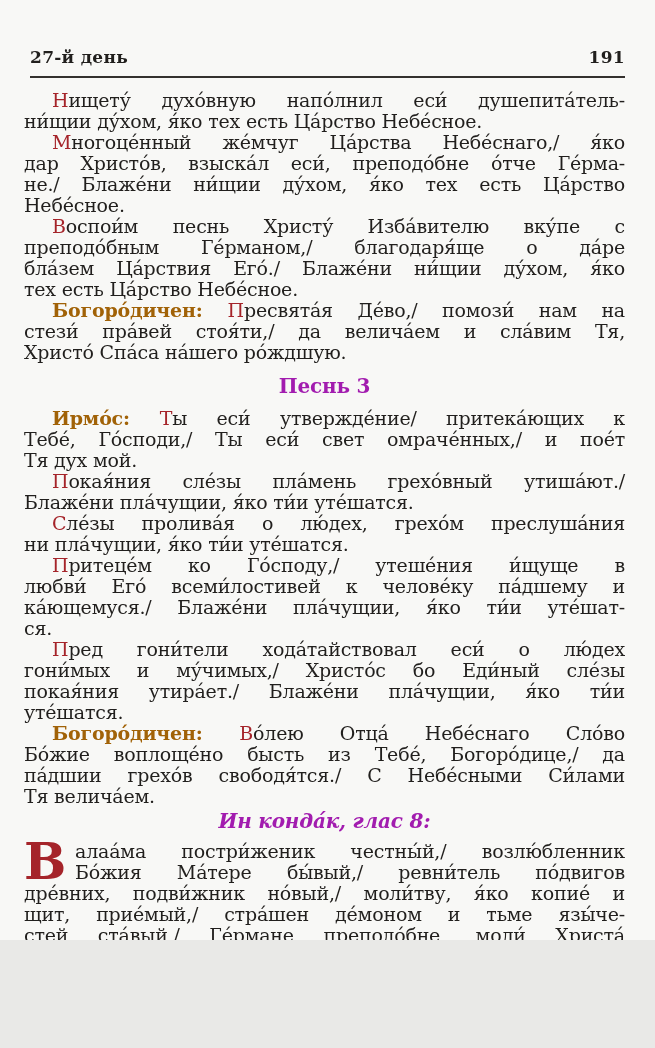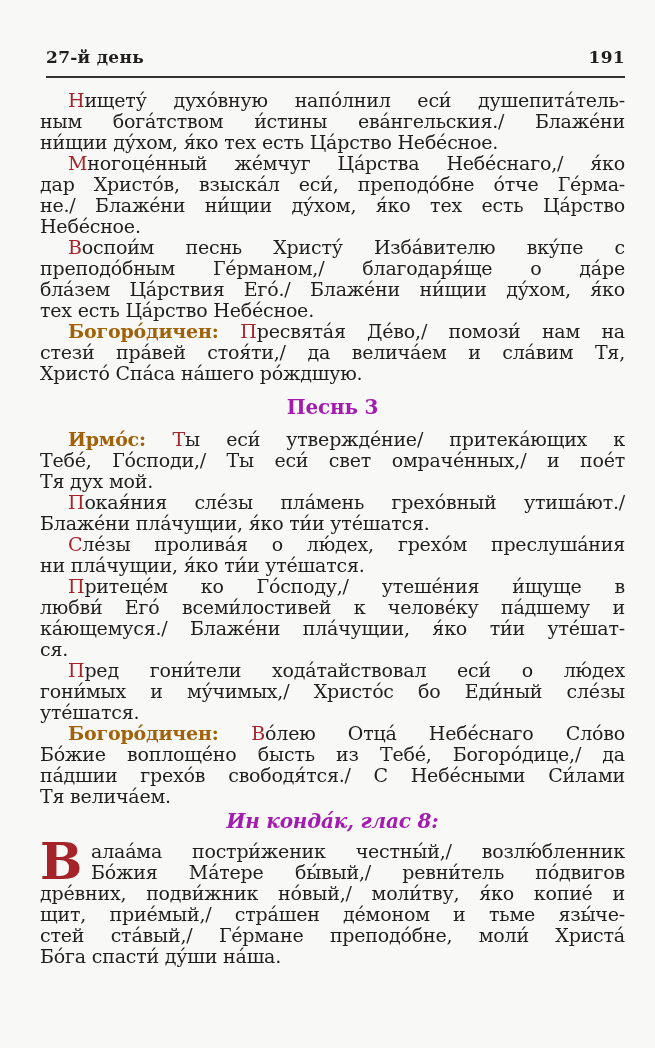--- a/index.html
+++ b/index.html
@@ -1,27 +1,26 @@
 <!DOCTYPE html>
 <html><head>
 <meta charset="utf-8">
 <style>
   html, body { margin: 0; padding: 0; }
   body { background: #e9e9e7; }
   .page {
     position: relative;
     width: 655px;
-    height: 1048px;
+    height: 940px;
     margin: 0 auto;
     background: #f8f8f6;
     box-sizing: border-box;
     font-family: "DejaVu Serif", "Liberation Serif", serif;
     color: #211f1d;
     overflow: hidden;
-    padding-left: 16px;
   }
   .header {
     display: flex;
     justify-content: space-between;
     align-items: baseline;
     margin: 0 30px;
     padding-top: 47px;
     font-size: 17px;
     font-weight: bold;
     letter-spacing: 0.3px;
@@ -66,21 +65,20 @@
 
 <div class="page">
   <div class="header">
     <span>27-й день</span>
     <span>191</span>
   </div>
   <div class="rule"></div>
   <div class="page-body">
       <div class="para">
         <div class="line jl first"><span class="ini">Н</span>ищету́ духо́вную напо́лнил еси́ душепита́тель-</div>
-        <div class="line jl">ным бога́тством и́стины ева́нгельския./ Блаже́ни</div>
         <div class="line">ни́щии ду́хом, я́ко тех есть Ца́рство Небе́сное.</div>
       </div>
       <div class="para">
         <div class="line jl first"><span class="ini">М</span>ногоце́нный же́мчуг Ца́рства Небе́снаго,/ я́ко</div>
         <div class="line jl">дар Христо́в, взыска́л еси́, преподо́бне о́тче Ге́рма-</div>
         <div class="line jl">не./ Блаже́ни ни́щии ду́хом, я́ко тех есть Ца́рство</div>
         <div class="line">Небе́сное.</div>
       </div>
       <div class="para">
         <div class="line jl first"><span class="ini">В</span>оспои́м песнь Христу́ Изба́вителю вку́пе с</div>
@@ -109,20 +107,21 @@
       </div>
       <div class="para">
         <div class="line jl first"><span class="ini">П</span>ритеце́м ко Го́споду,/ утеше́ния и́щуще в</div>
         <div class="line jl">любви́ Его́ всеми́лостивей к челове́ку па́дшему и</div>
         <div class="line jl">ка́ющемуся./ Блаже́ни пла́чущии, я́ко ти́и уте́шат-</div>
         <div class="line">ся.</div>
       </div>
       <div class="para">
         <div class="line jl first"><span class="ini">П</span>ред гони́тели хода́тайствовал еси́ о лю́дех</div>
         <div class="line jl">гони́мых и му́чимых,/ Христо́с бо Еди́ный сле́зы</div>
+        <div class="line jl">покая́ния утира́ет./ Блаже́ни пла́чущии, я́ко ти́и</div>
         <div class="line">уте́шатся.</div>
       </div>
       <div class="para">
         <div class="line jl first"><span class="lbl">Богоро́дичен: </span><span class="ini">В</span>о́лею Отца́ Небе́снаго Сло́во</div>
         <div class="line jl">Бо́жие воплоще́но бысть из Тебе́, Богоро́дице,/ да</div>
         <div class="line jl">па́дшии грехо́в свободя́тся./ С Небе́сными Си́лами</div>
         <div class="line">Тя велича́ем.</div>
       </div>
       <div class="heading h-kondak">Ин конда́к, глас 8:</div>
       <div class="para">

